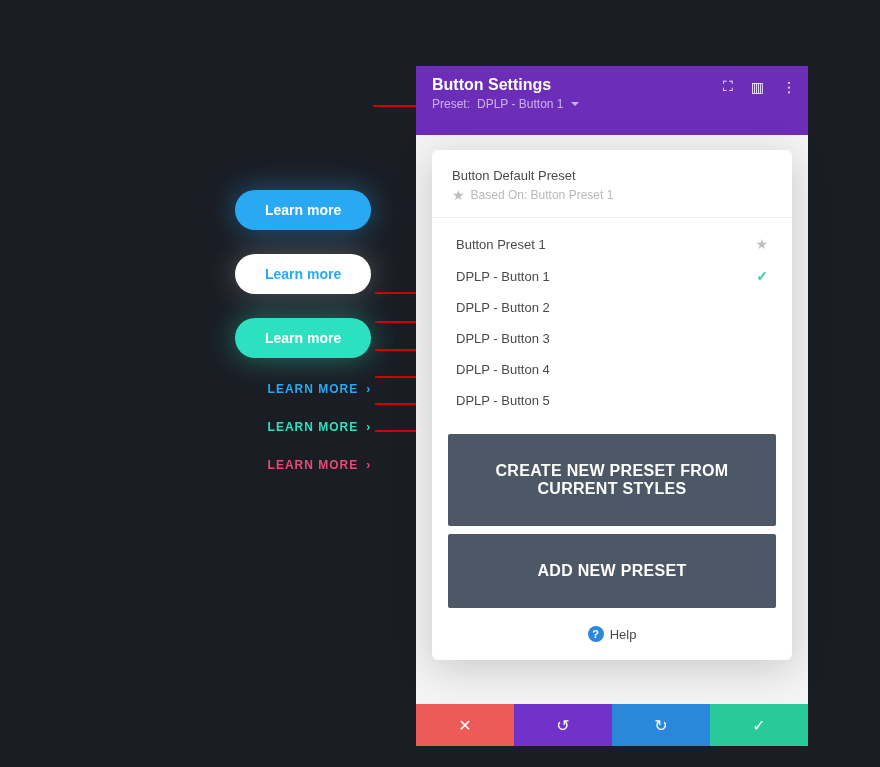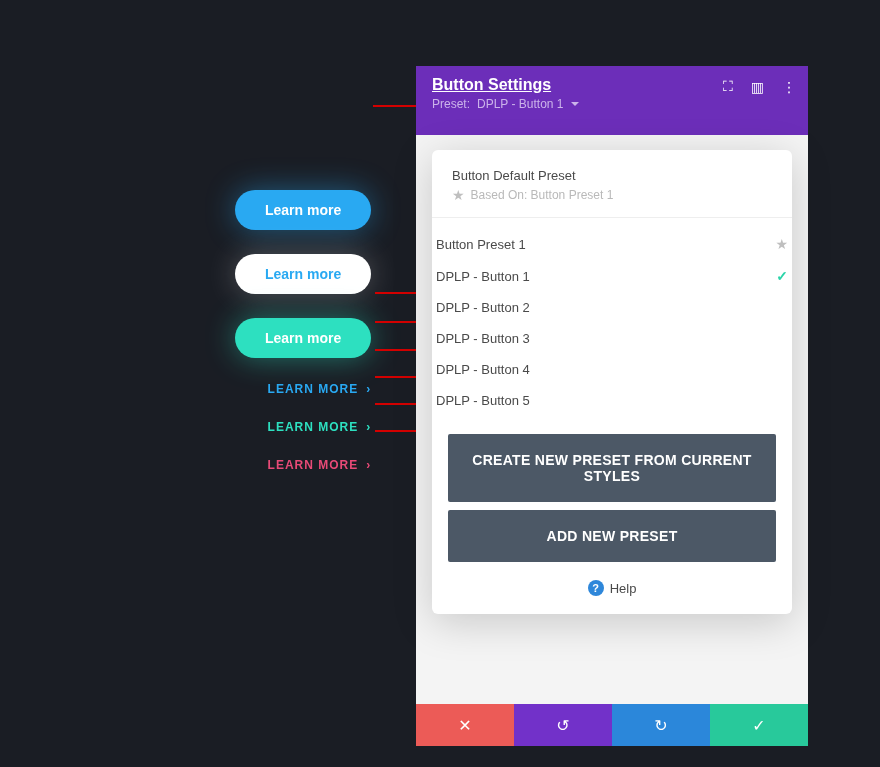--- a/index.html
+++ b/index.html
@@ -75,21 +75,21 @@
       background: #f4f4f4;
       display: flex;
       flex-direction: column;
     }
     .panel-header {
       background: #6c2eb9;
       color: #fff;
       padding: 10px 16px 24px 16px;
       position: relative;
     }
-    .panel-title { font-size: 16px; font-weight: 700; text-decoration: underline; }
+    .panel-title { font-size: 16px; font-weight: 700; }
     .panel-sub {
       font-size: 12px;
       color: #cbb3ea;
       display: flex;
       align-items: center;
       gap: 7px;
       margin-top: 3px;
     }
     .caret-down {
       width: 0; height: 0;
@@ -124,39 +124,39 @@
     .dd-based {
       font-size: 12px;
       color: #b9b9b9;
       margin-top: 4px;
       display: flex;
       align-items: center;
       gap: 6px;
     }
     .dd-list { padding: 10px 0; }
     .dd-item {
-      padding: 8px 4px;
+      padding: 8px 24px;
       font-size: 13px;
       color: #4a4a4a;
       display: flex;
       justify-content: space-between;
       align-items: center;
       cursor: pointer;
       gap: 20px;
     }
     .star { color: #bfbfbf; font-size: 14px; }
     .check { color: #2bd4a9; font-size: 14px; font-weight: bold; }
     .dd-actions { padding: 0 16px; }
     .dd-btn {
       width: 100%;
       background: #4c5866;
       color: #fff;
       border: none;
-      padding: 18px;
-      font-size: 14px;
+      padding: 28px;
+      font-size: 16px;
       font-weight: 700;
       letter-spacing: .3px;
       margin-top: 8px;
       cursor: pointer;
       border-radius: 2px;
     }
     .help {
       text-align: center;
       margin-top: 18px;
       font-size: 13px;

